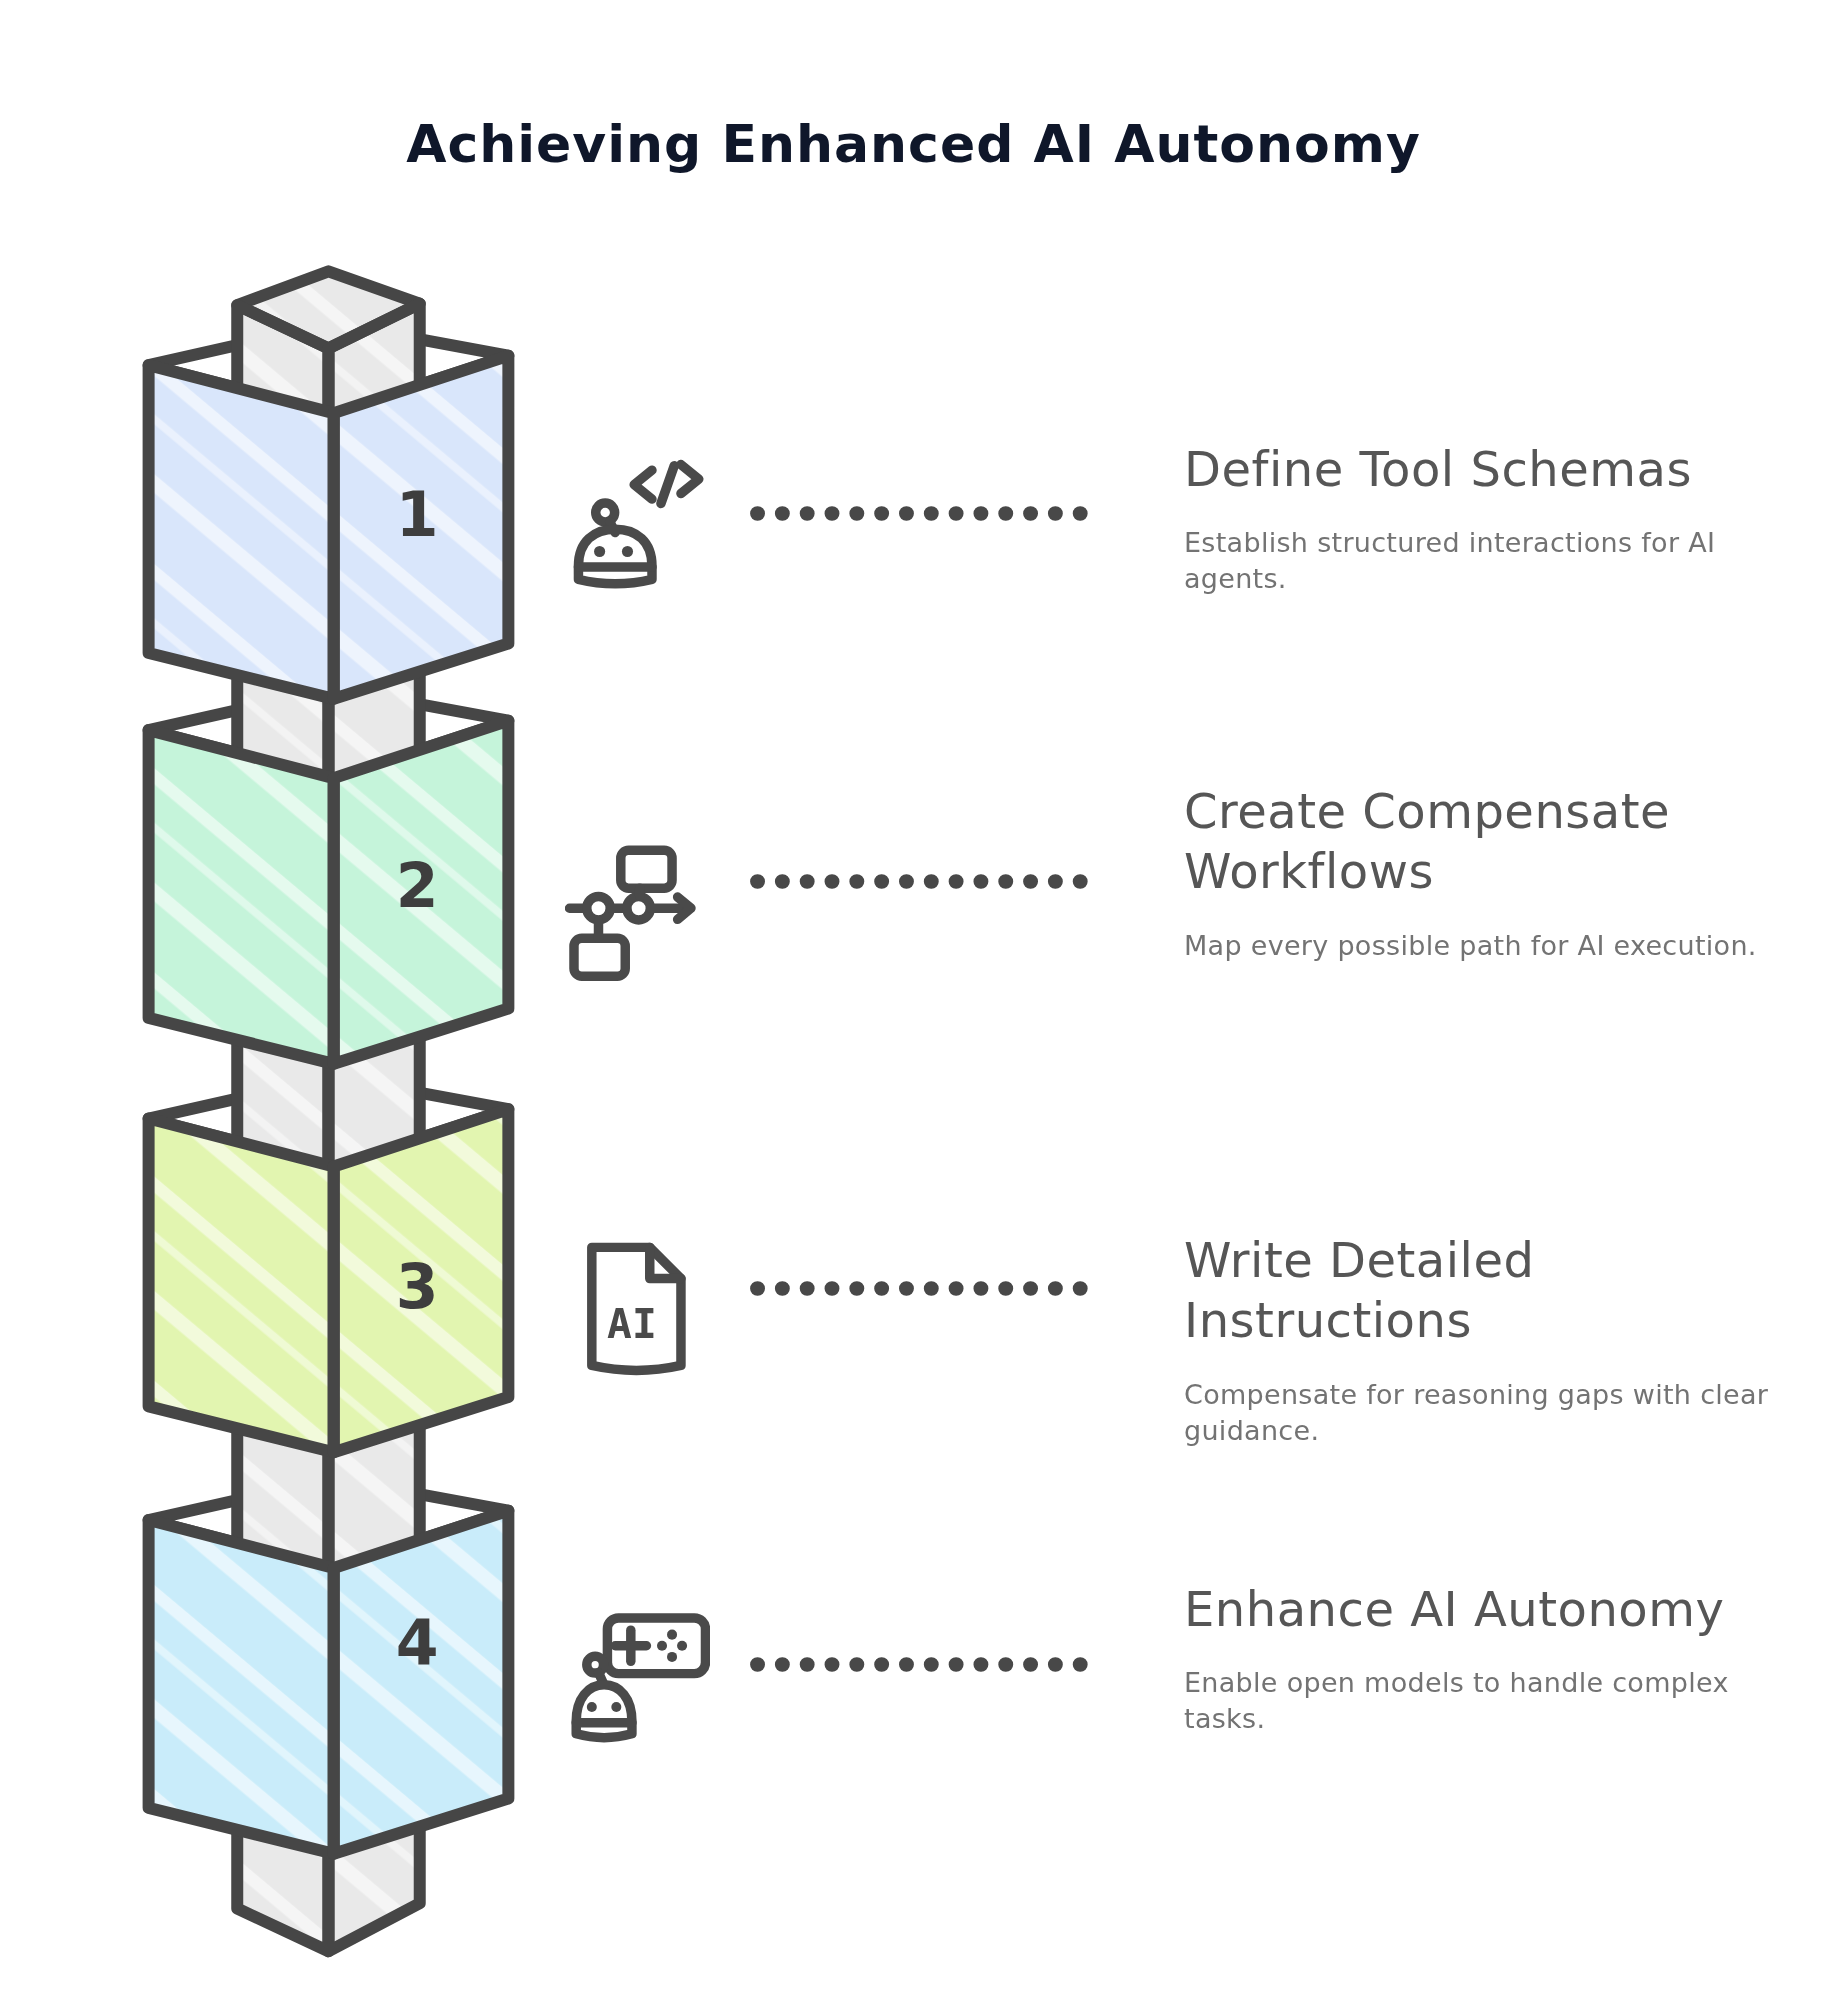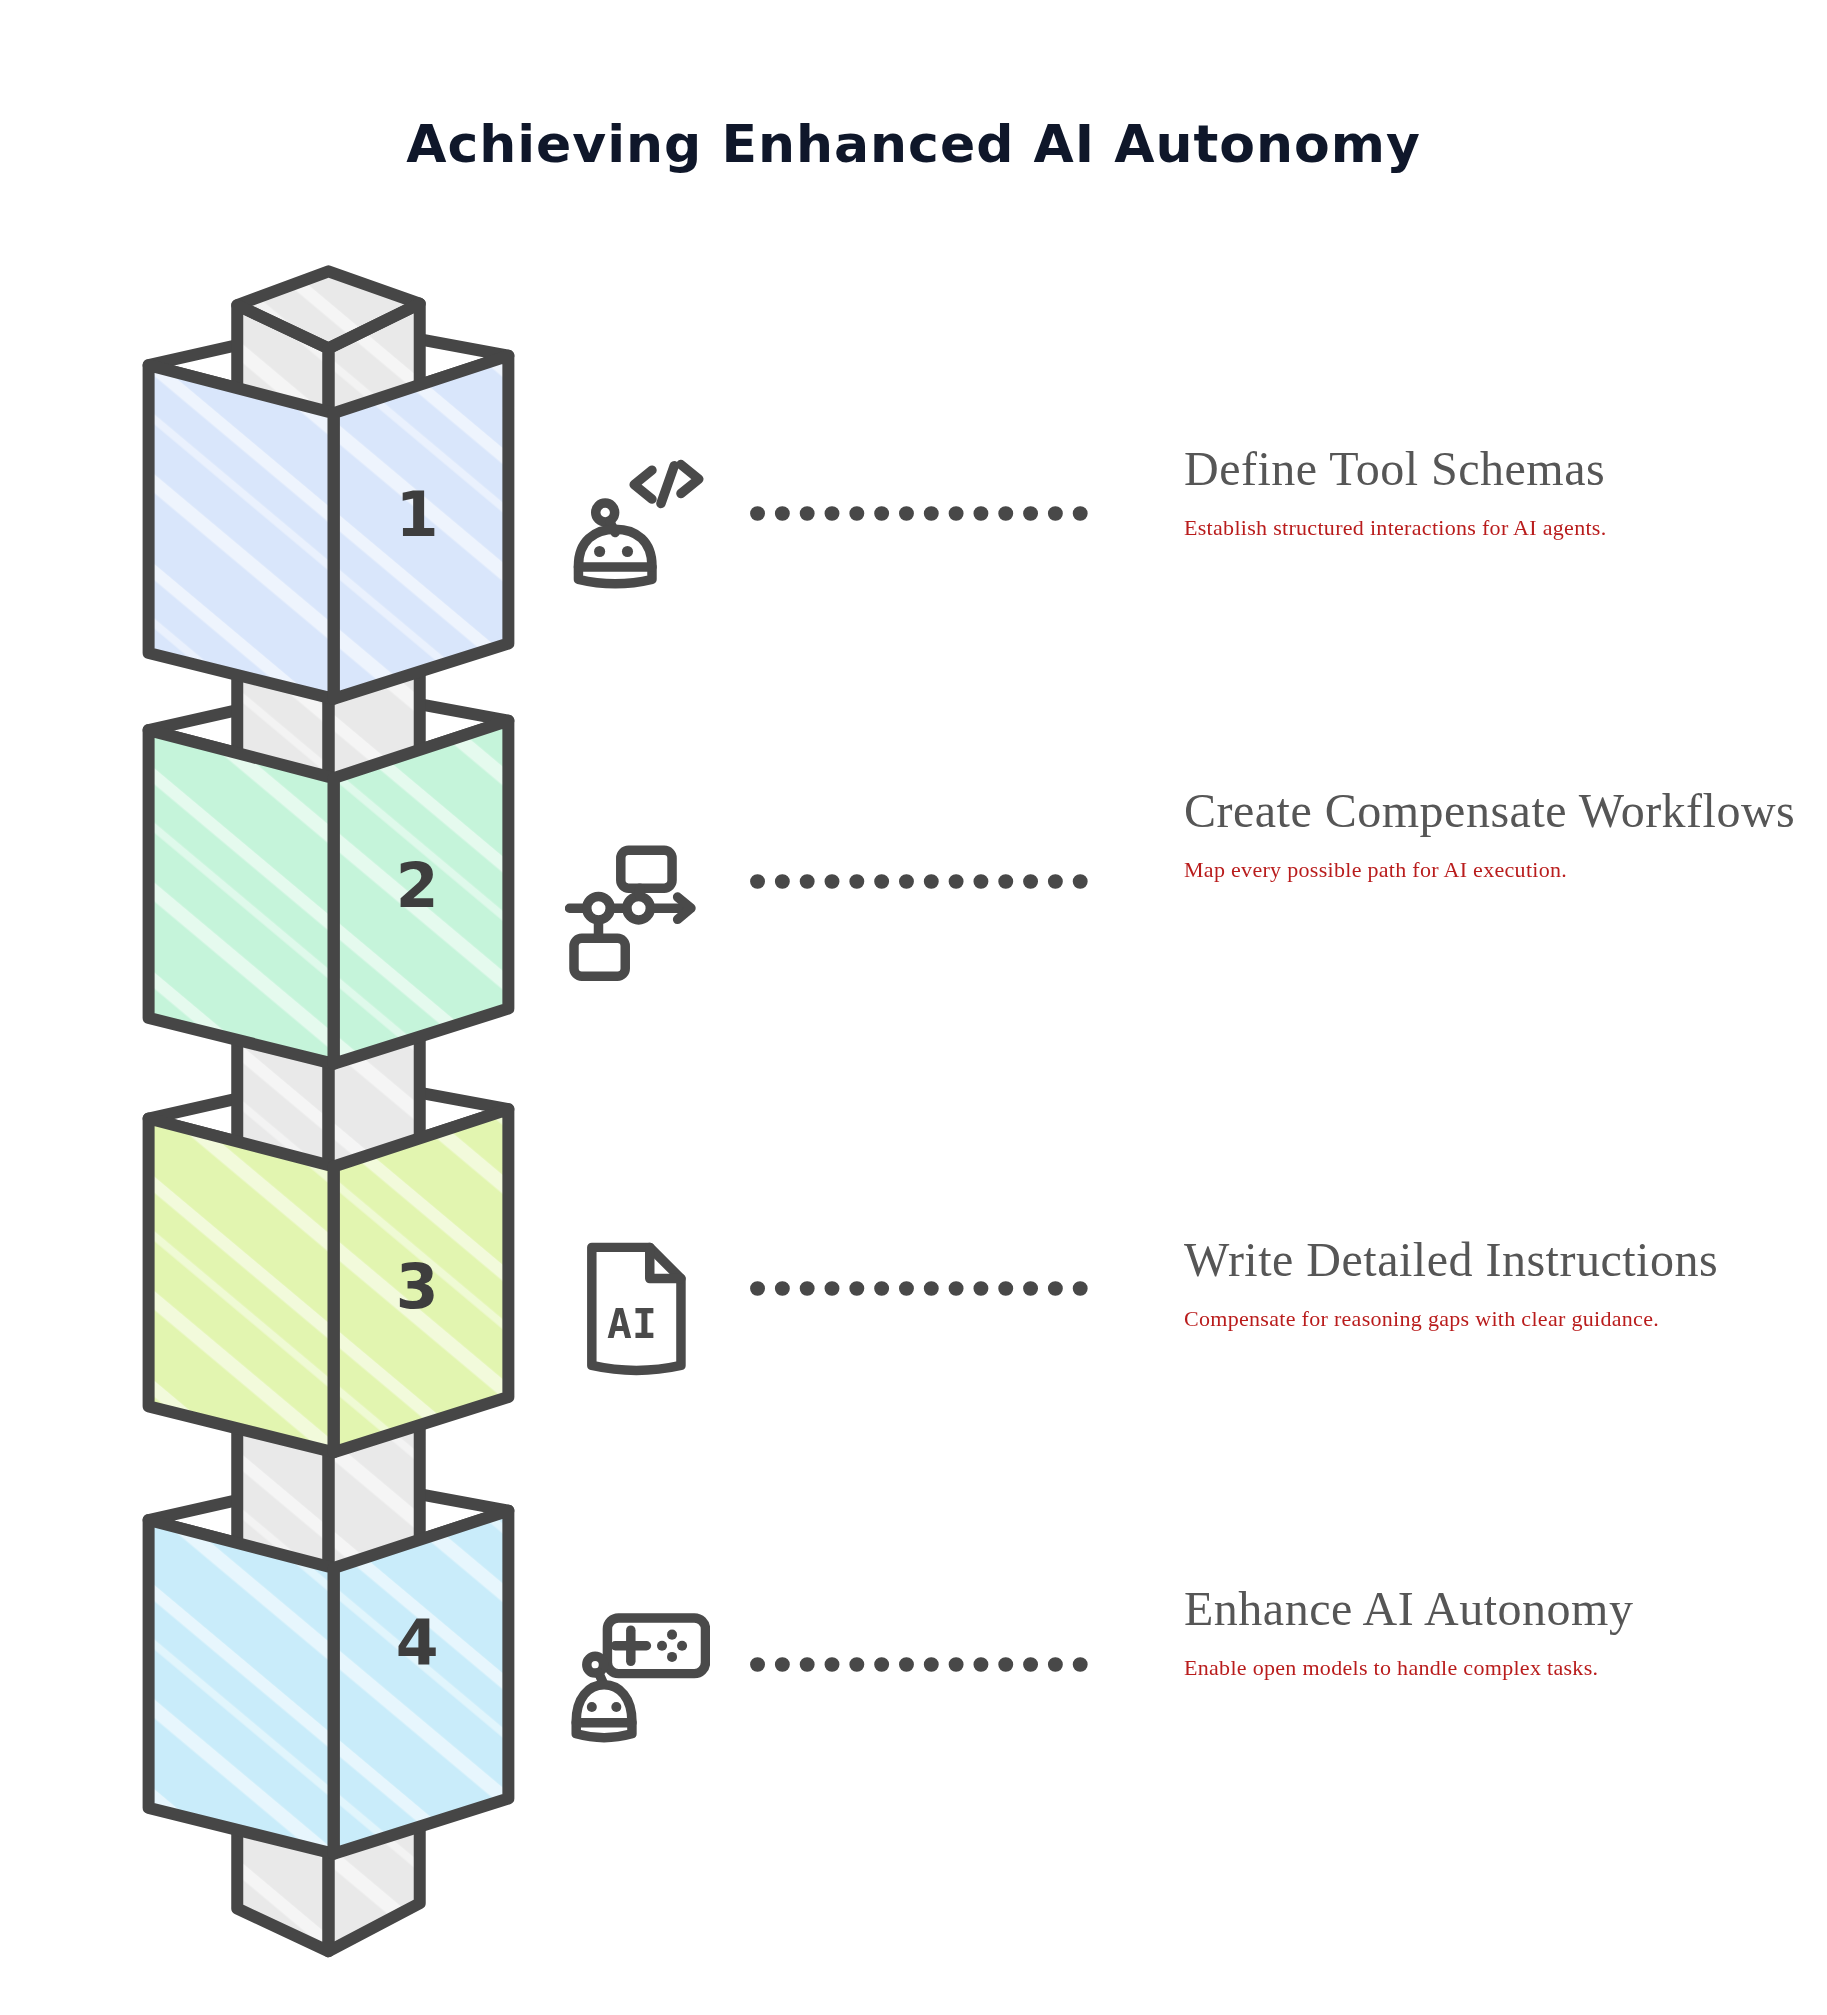--- a/index.html
+++ b/index.html
@@ -10,23 +10,23 @@
   .stack-svg{position:absolute;left:0;top:0;}
   .ol{fill:none;stroke:#464646;stroke-width:23;stroke-linejoin:round;stroke-linecap:round;}
   .rim{fill:#ffffff;stroke:#464646;stroke-width:23;stroke-linejoin:round;}
   .pegf{fill:#e9e9e9;}
   .blocknum{font-family:"DejaVu Sans", sans-serif;font-size:118px;font-weight:700;fill:#3e3e3e;}
   .icon{position:absolute;left:565px;width:145px;height:156px;}
   .icon svg{width:100%;height:100%;}
   .ic{fill:none;stroke:#4a4a4a;stroke-width:8.5;stroke-linecap:round;stroke-linejoin:round;}
   .icf{fill:#4a4a4a;stroke:none;}
   .dots{position:absolute;left:748px;width:365px;height:23px;}
-  .step{position:absolute;left:1184px;width:626px;font-family:Liberation Serif, serif;}
+  .step{position:absolute;left:1184px;width:626px;}
   .step-title{font-size:48px;color:#565656;line-height:1.26;letter-spacing:0.5px;}
-  .step-desc{font-size:22px;color:#b91c1c;line-height:1.33;margin-top:14px;letter-spacing:0.3px;}
+  .step-desc{font-size:27px;color:#737373;line-height:1.33;margin-top:26px;letter-spacing:0.3px;}
   .r1{top:439px;} .r2{top:781px;} .r3{top:1230px;} .r4{top:1579px;}
   .i1{top:459px;} .i2{top:828px;} .i3{top:1234px;} .i4{top:1609px;}
   .d1{top:502px;} .d2{top:870px;} .d3{top:1277px;} .d4{top:1653px;}
 </style>
 </head>
 <body>
 
 <div class="stage">
 
   <div class="page-title">Achieving Enhanced AI Autonomy</div>

